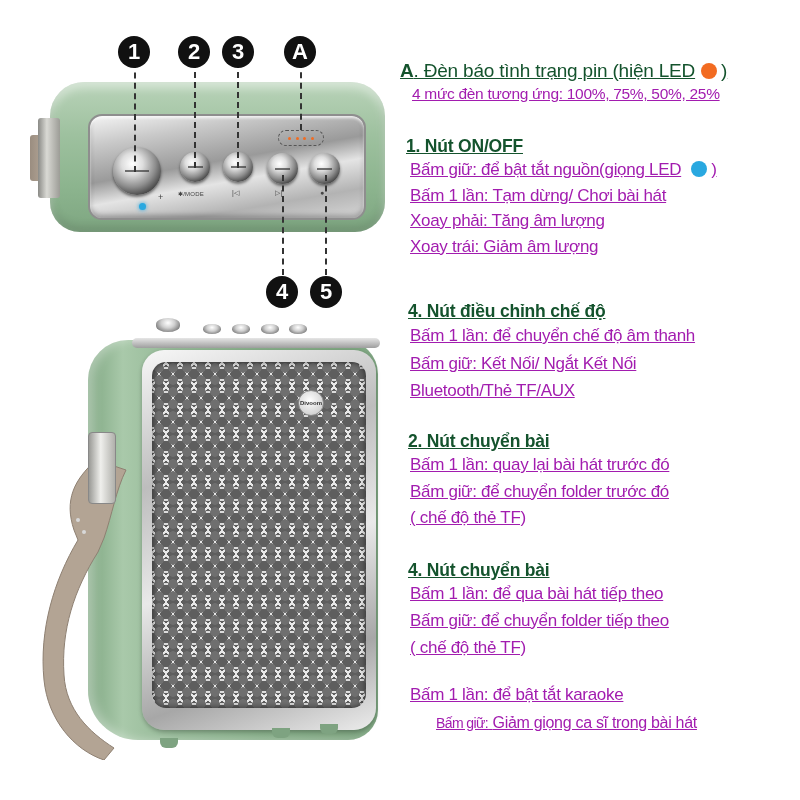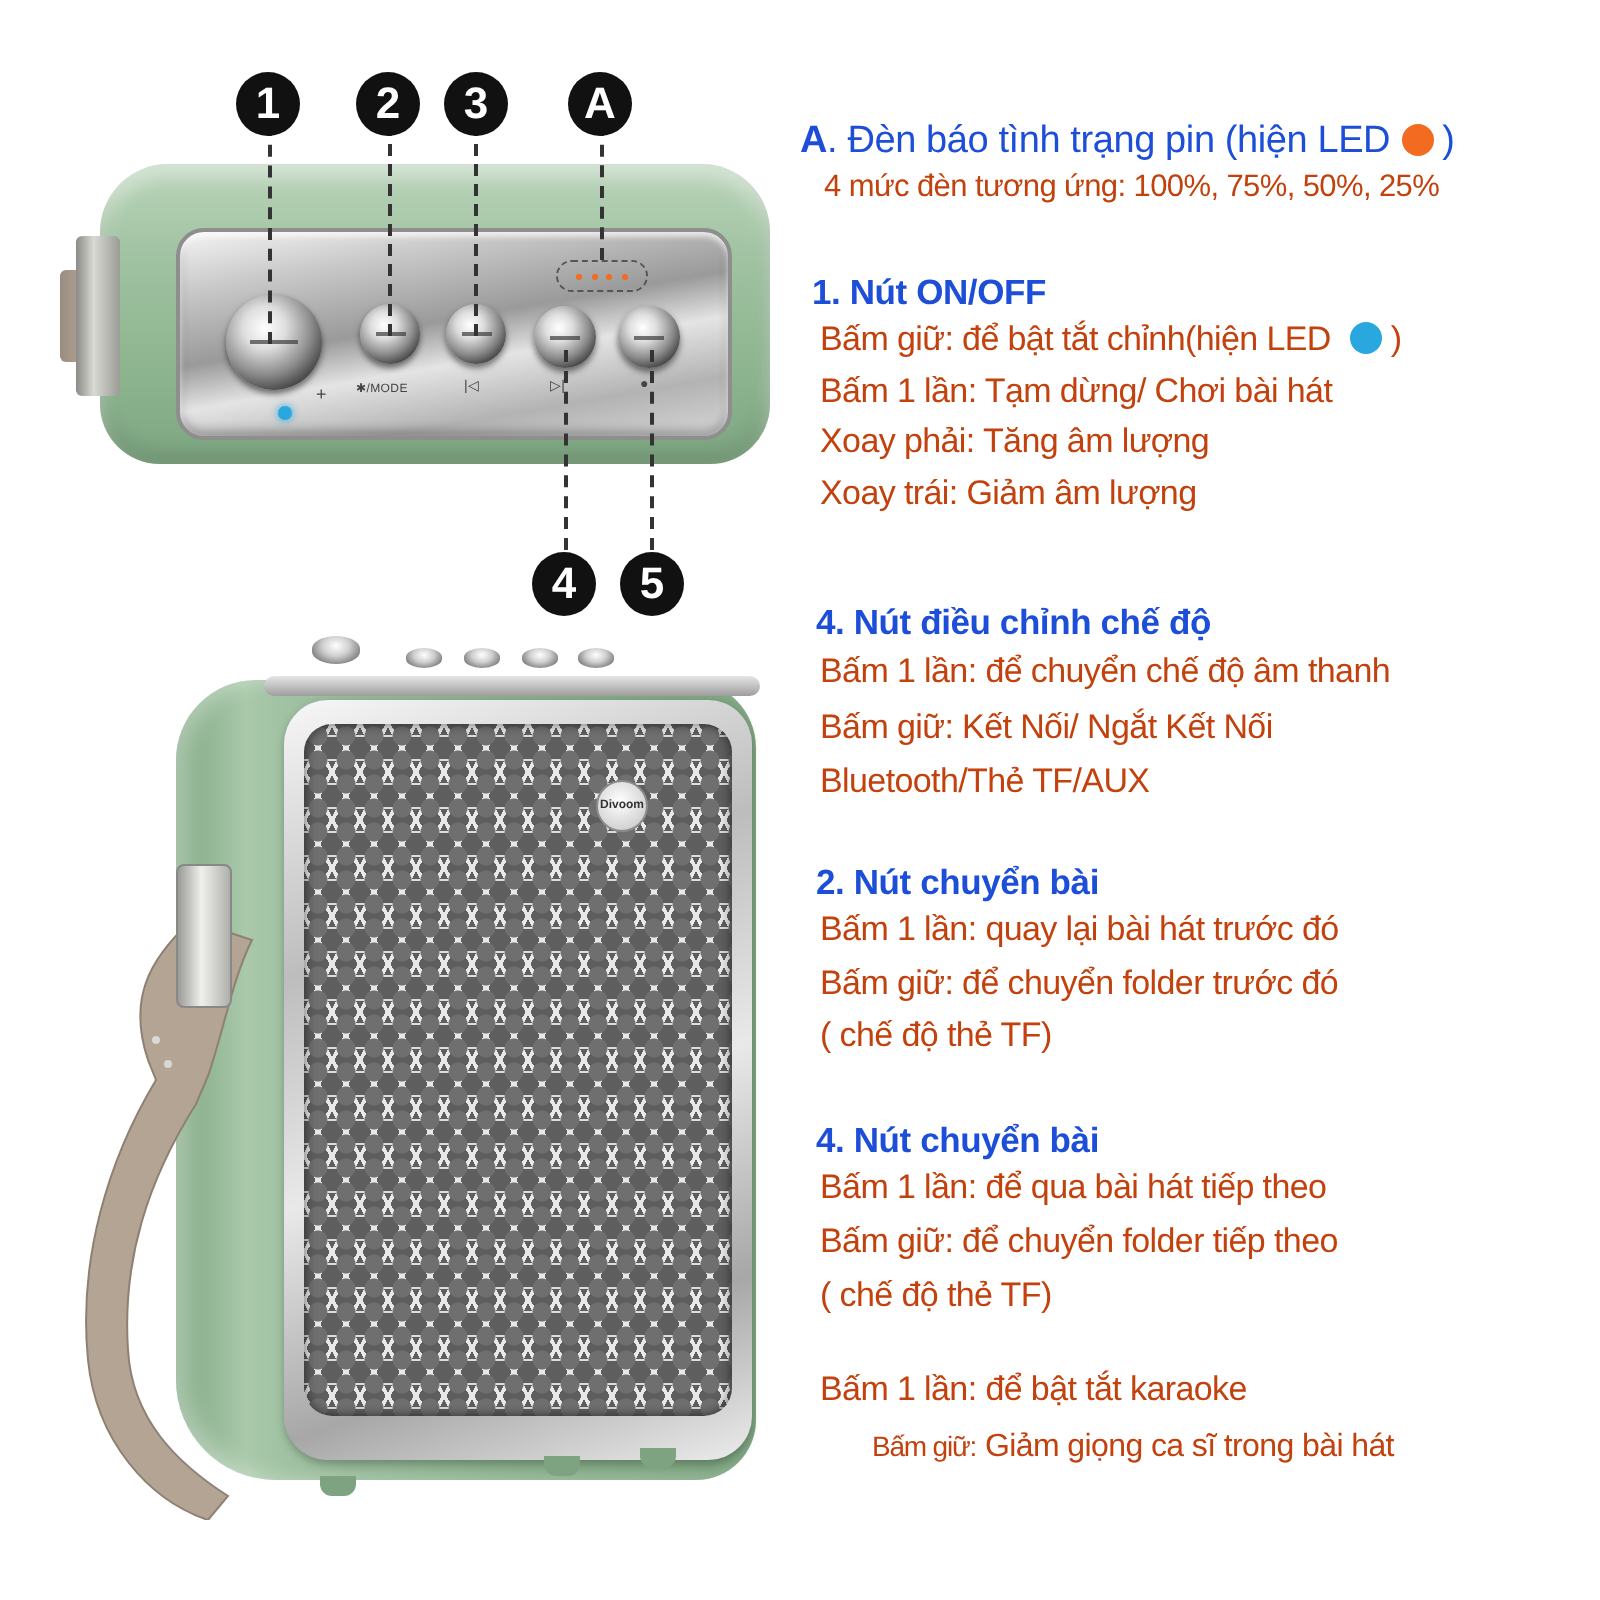--- a/index.html
+++ b/index.html
@@ -101,24 +101,24 @@
     border: 1px solid #888;
   }
   .strap {
     position: absolute; left: 34px; top: 150px; width: 110px; height: 300px;
   }
   .foot { position: absolute; width: 18px; height: 10px; border-radius: 0 0 6px 6px; background: #7ea381; }
 
   
   .text-col { position: absolute; left: 400px; top: 0; width: 400px; height: 800px; }
   .sec { position: absolute; left: 0; width: 400px; }
-  .sec-title { font-size: 17.5px; font-weight: bold; color: #1d4ed8; white-space: nowrap; letter-spacing: -0.2px; }
+  .sec-title { font-size: 17.5px; font-weight: bold; color: #14532d; white-space: nowrap; letter-spacing: -0.2px; text-decoration: underline; }
   .sec-title.a-title { font-size: 19px; font-weight: normal; }
   .sec-title.a-title b { font-weight: bold; }
-  .line { font-size: 17px; color: #c2410c; white-space: nowrap; margin-left: 10px; line-height: 25.5px; letter-spacing: -0.3px; }
+  .line { font-size: 17px; color: #a21caf; white-space: nowrap; margin-left: 10px; line-height: 25.5px; letter-spacing: -0.3px; text-decoration: underline; }
   .line.small { font-size: 15.5px; }
   .inline-dot { display: inline-block; width: 16px; height: 16px; border-radius: 50%; vertical-align: -2px; margin: 0 4px 0 6px; }
   .mini { font-size: 14px; letter-spacing: -0.6px; }
 </style>
 </head>
 <body>
 
 <div class="top-device">
   <div class="side-strap"></div>
   <div class="green-body"></div>
@@ -190,21 +190,21 @@
   <div class="sec" style="top:60px;">
     <div class="sec-title a-title">
       <b>A</b><span>. Đèn báo tình trạng pin (hiện LED</span><span class="inline-dot" style="background:#f26b21;"></span><span>)</span>
     </div>
     <div class="line small" style="margin-left:12px; line-height:24px;">4 mức đèn tương ứng: 100%, 75%, 50%, 25%</div>
   </div>
 
   <div class="sec" style="top:136px;">
     <div class="sec-title" style="margin-left:6px;">1. Nút ON/OFF</div>
     <div class="line">
-      <span>Bấm giữ: để bật tắt chỉnh(hiện LED</span><span class="inline-dot" style="background:#29a8e0; margin-left:10px;"></span><span>)</span>
+      <span>Bấm giữ: để bật tắt nguồn(giọng LED</span><span class="inline-dot" style="background:#29a8e0; margin-left:10px;"></span><span>)</span>
     </div>
     <div class="line">Bấm 1 lần: Tạm dừng/ Chơi bài hát</div>
     <div class="line">Xoay phải: Tăng âm lượng</div>
     <div class="line">Xoay trái: Giảm âm lượng</div>
   </div>
 
   <div class="sec" style="top:301px;">
     <div class="sec-title" style="margin-left:8px;">4. Nút điều chỉnh chế độ</div>
     <div class="line" style="line-height:27px;">Bấm 1 lần: để chuyển chế độ âm thanh</div>
     <div class="line" style="line-height:29px;">Bấm giữ: Kết Nối/ Ngắt Kết Nối</div>

